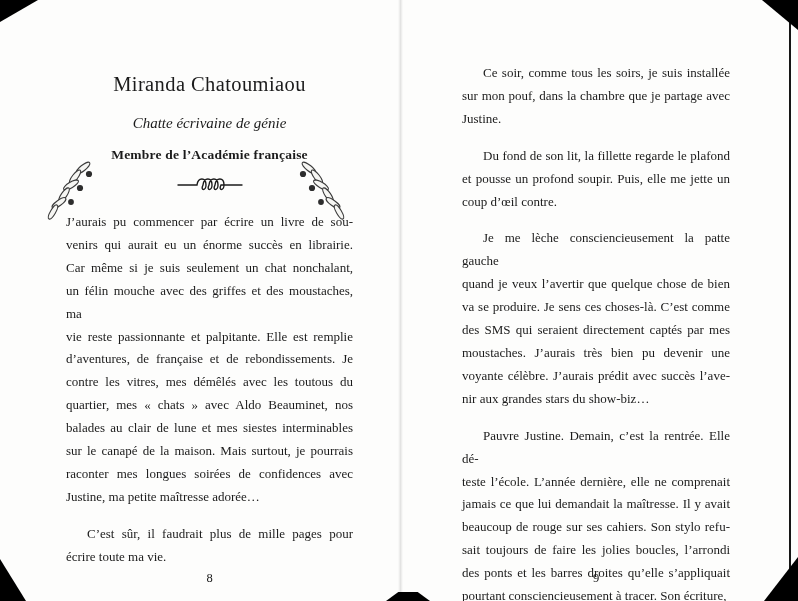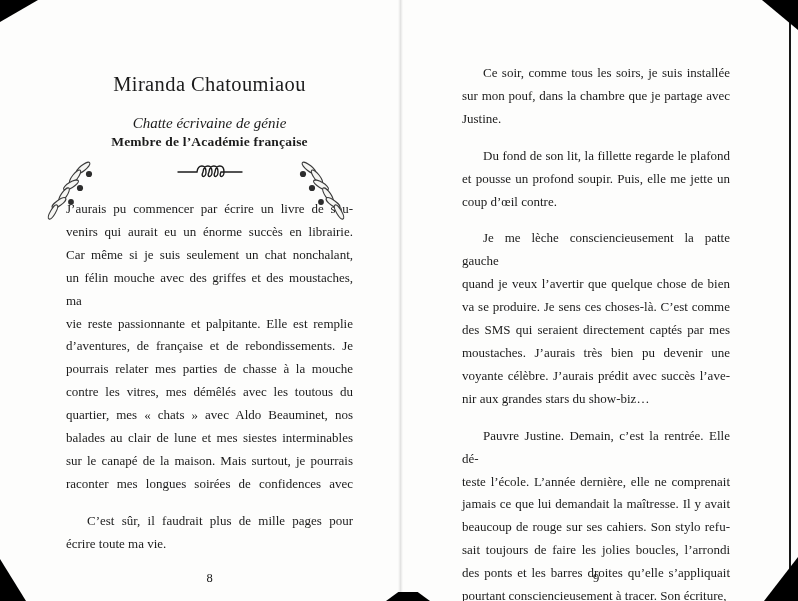--- a/index.html
+++ b/index.html
@@ -27,20 +27,21 @@
     font-weight: normal;
     letter-spacing: 0.4px;
   }
   .chapter-subtitle {
     margin-top: 18px;
     font-style: italic;
     font-size: 15px;
     line-height: 19px;
   }
   .chapter-affiliation {
+    margin-top: 13px;
     font-weight: bold;
     font-size: 13.5px;
     line-height: 17px;
     letter-spacing: 0.2px;
   }
   .divider-wrap { margin-top: 13px; height: 18px; }
 
   .branch { position: absolute; top: 86px; }
   .branch-left  { left: -10px; }
   .branch-right { right: 17px; transform: scaleX(-1); }
@@ -148,26 +149,26 @@
     </div>
 
     <div class="body-text">
         <div class="paragraph">
           <div class="line">J’aurais pu commencer par écrire un livre de sou-</div>
           <div class="line">venirs qui aurait eu un énorme succès en librairie.</div>
           <div class="line">Car même si je suis seulement un chat nonchalant,</div>
           <div class="line">un félin mouche avec des griffes et des moustaches, ma</div>
           <div class="line">vie reste passionnante et palpitante. Elle est remplie</div>
           <div class="line">d’aventures, de française et de rebondissements. Je</div>
-          <div class="line">pourrais relater mes parties de chasse à la mouche</div>
           <div class="line">contre les vitres, mes démêlés avec les toutous du</div>
           <div class="line">quartier, mes « chats » avec Aldo Beauminet, nos</div>
           <div class="line">balades au clair de lune et mes siestes interminables</div>
           <div class="line">sur le canapé de la maison. Mais surtout, je pourrais</div>
           <div class="line">raconter mes longues soirées de confidences avec</div>
+          <div class="line last">Justine, ma petite maîtresse adorée…</div>
         </div>
         <div class="paragraph">
           <div class="line indent">C’est sûr, il faudrait plus de mille pages pour</div>
           <div class="line last">écrire toute ma vie.</div>
         </div>
       </div>
 
     <div class="page-number">8</div>
   </div>
 

